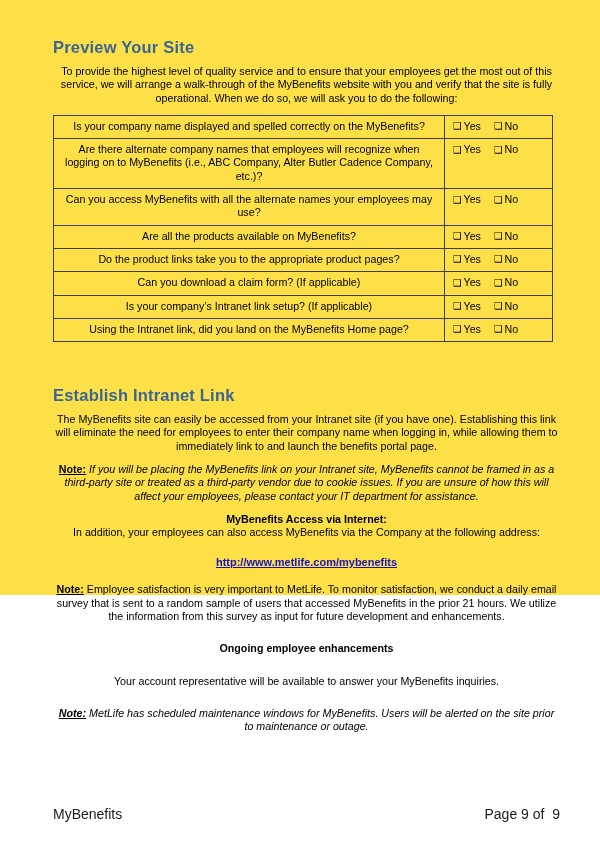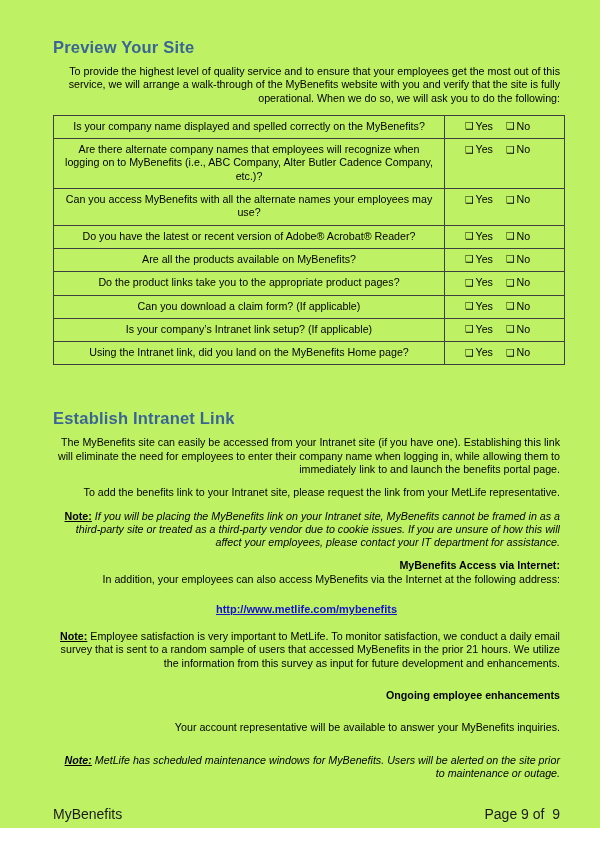--- a/index.html
+++ b/index.html
@@ -13,22 +13,22 @@
     height: 847px;
     position: relative;
     font-family: "Liberation Sans", sans-serif;
     color: #000000;
     overflow: hidden;
   }
   .page {
     position: absolute;
     left: 0; top: 0;
     width: 600px;
-    height: 828px;
-    background: #bef264;
+    height: 595px;
+    background: #fde047;
   }
   .content {
     position: absolute;
     left: 53px;
     top: 38px;
     width: 507px;
   }
 
   h2.section-heading {
     font-family: "Liberation Sans", sans-serif;
@@ -37,21 +37,21 @@
     color: #3A6595;
     margin: 0 0 8px 0;
     letter-spacing: 0.2px;
     line-height: 1.15;
   }
 
   p.body-text {
     font-size: 10.7px;
     line-height: 13.3px;
     margin: 0 0 10px 0;
-    text-align: right;
+    text-align: center;
   }
   p.body-text.tight { margin-bottom: 0; }
 
   .note-label { font-weight: bold; font-style: normal; text-decoration: underline; }
   .italic { font-style: italic; }
   .bold { font-weight: bold; }
 
   
   table.checklist {
     border-collapse: collapse;
@@ -66,21 +66,21 @@
     padding: 4px 6px 5px 6px;
     vertical-align: top;
   }
   table.checklist td.q {
     width: 378px;
     text-align: center;
   }
   table.checklist td.ans {
     width: 93px;
     white-space: nowrap;
-    padding-left: 20px;
+    padding-left: 8px;
   }
   .cb {
     font-family: "DejaVu Sans", sans-serif;
     font-size: 9.5px;
     position: relative;
     top: -0.5px;
     margin-right: 2px;
   }
   .ansgap { display: inline-block; width: 13px; }
 
@@ -138,26 +138,20 @@
             <span class="cb">❑</span><span>Yes</span><span class="ansgap"></span><span class="cb">❑</span><span>No</span>
           </td>
         </tr>
         <tr>
           <td class="q">Can you access MyBenefits with all the alternate names your employees may use?</td>
           <td class="ans">
             <span class="cb">❑</span><span>Yes</span><span class="ansgap"></span><span class="cb">❑</span><span>No</span>
           </td>
         </tr>
         <tr>
-          <td class="q">Do you have the latest or recent version of Adobe® Acrobat® Reader?</td>
-          <td class="ans">
-            <span class="cb">❑</span><span>Yes</span><span class="ansgap"></span><span class="cb">❑</span><span>No</span>
-          </td>
-        </tr>
-        <tr>
           <td class="q">Are all the products available on MyBenefits?</td>
           <td class="ans">
             <span class="cb">❑</span><span>Yes</span><span class="ansgap"></span><span class="cb">❑</span><span>No</span>
           </td>
         </tr>
         <tr>
           <td class="q">Do the product links take you to the appropriate product pages?</td>
           <td class="ans">
             <span class="cb">❑</span><span>Yes</span><span class="ansgap"></span><span class="cb">❑</span><span>No</span>
           </td>
@@ -182,32 +176,31 @@
         </tr>
       </tbody>
     </table>
 
     <div class="gap-lg"></div>
 
     <h2 class="section-heading">Establish Intranet Link</h2>
 
     <p class="body-text">The MyBenefits site can easily be accessed from your Intranet site (if you have one).  Establishing this link will eliminate the need for employees to enter their company name when logging in, while allowing them to immediately link to and launch the benefits portal page.</p>
 
-    <p class="body-text">To add the benefits link to your Intranet site, please request the link from your MetLife representative.</p>
 
     <p class="body-text">
       <span class="note-label">Note:</span>
       <span class="italic">If you will be placing the MyBenefits link on your Intranet site, MyBenefits cannot be framed in as a third-party site or treated as a third-party vendor due to cookie issues.  If you are unsure of how this will affect your employees, please contact your IT department for assistance.</span>
     </p>
 
     <p class="body-text tight">
       <span class="bold">MyBenefits Access via Internet:</span>
     </p>
 
-    <p class="body-text">In addition, your employees can also access MyBenefits via the Internet at the following address:</p>
+    <p class="body-text">In addition, your employees can also access MyBenefits via the Company at the following address:</p>
 
     <div class="link-center">
       <a class="ext-link" href="#">http://www.metlife.com/mybenefits</a>
     </div>
 
     <p class="body-text">
       <span class="note-label">Note:</span>
       <span>Employee satisfaction is very important to MetLife.  To monitor satisfaction, we conduct a daily email survey that is sent to a random sample of users that accessed MyBenefits in the prior 21 hours.  We utilize the information from this survey as input for future development and enhancements.</span>
     </p>
 

